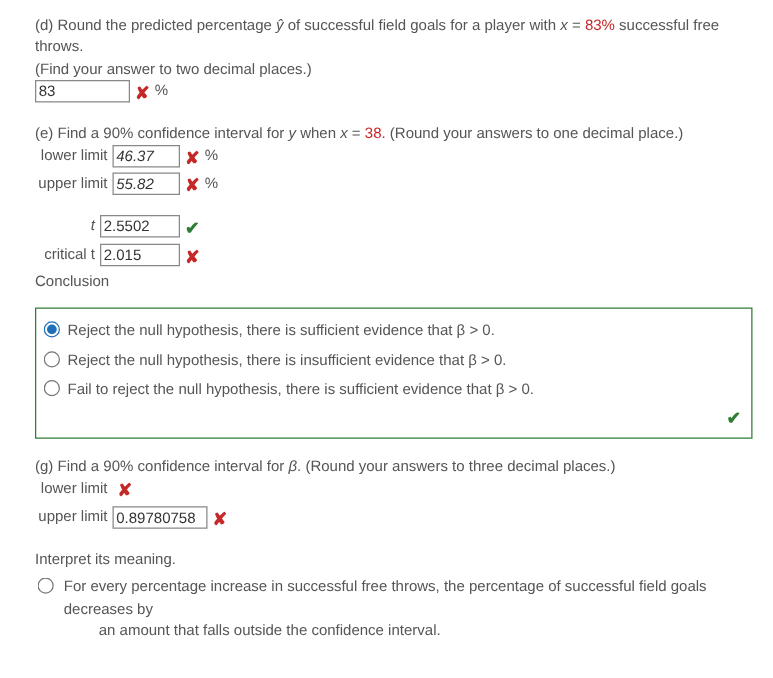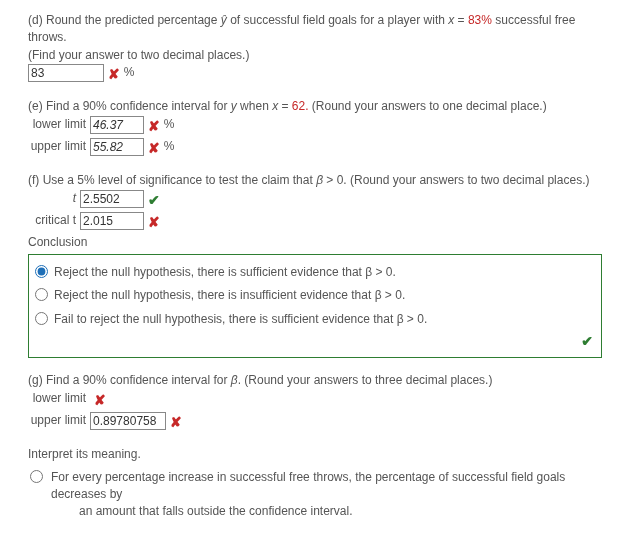--- a/index.html
+++ b/index.html
@@ -35,21 +35,21 @@
   }
   .wrong { color: #c62828; }
   .right { color: #2e7d32; }
   .row { display: flex; align-items: flex-start; margin-bottom: 2px; }
   .lbl { display: inline-block; text-align: right; padding-right: 4px; }
   .lbl58 { width: 58px; }
   .lbl48 { width: 48px; }
   .conclusion-box {
     border: 1px solid #2e7d32;
     padding: 6px 4px 6px 4px;
-    margin-top: 2px;
+    margin-top: 12px;
     position: relative;
   }
   .opt-row {
     display: flex;
     align-items: flex-start;
     padding: 3px 0;
   }
   .opt-row input[type=radio] {
     margin: 1px 6px 0 2px;
     accent-color: #1e6fb8;
@@ -69,40 +69,37 @@
   <div>(Find your answer to two decimal places.)</div>
   <div class="row">
     <input class="box w70" value="83" style="">
     <span class="mark wrong">✘</span>
     <span>%</span>
   </div>
 </div>
 
 <div class="q">
   <div>
-    <span>(e) Find a 90% confidence interval for </span><span class="it">y</span><span> when </span><span class="it">x</span><span> = </span><span class="val">62.</span><span> (Round your answers to one decimal place.)</span>
+    <span>(e) Find a 90% confidence interval for </span><span class="it">y</span><span> when </span><span class="it">x</span><span> = </span><span class="val">38.</span><span> (Round your answers to one decimal place.)</span>
   </div>
   <div class="row">
     <span class="lbl lbl58">lower limit</span>
     <input class="box w48" value="46.37" style="">
     <span class="mark wrong">✘</span>
     <span>%</span>
   </div>
   <div class="row">
     <span class="lbl lbl58">upper limit</span>
     <input class="box w48" value="55.82" style="">
     <span class="mark wrong">✘</span>
     <span>%</span>
   </div>
 </div>
 
 <div class="q">
-  <div>
-    <span>(f) Use a 5% level of significance to test the claim that </span><span class="it">β</span><span> &gt; 0. (Round your answers to two decimal places.)</span>
-  </div>
   <div class="row">
     <span class="lbl lbl48 it">t</span>
     <input class="box w58" value="2.5502" style="">
     <span class="mark right">✔</span>
   </div>
   <div class="row">
     <span class="lbl lbl48"><span>critical t</span></span>
     <input class="box w58" value="2.015" style="">
     <span class="mark wrong">✘</span>
   </div>

